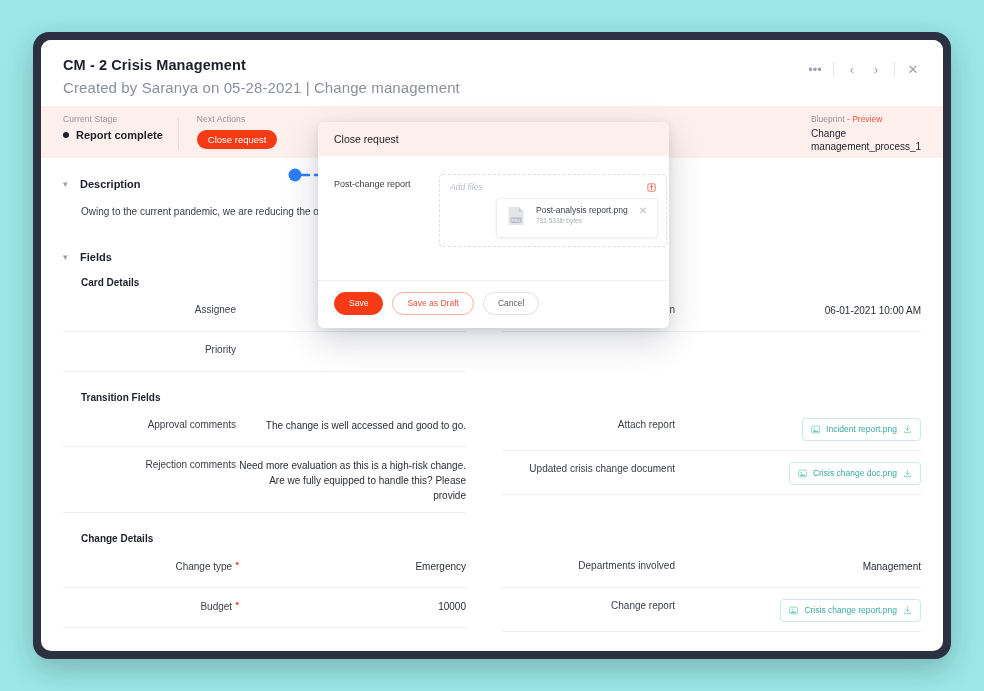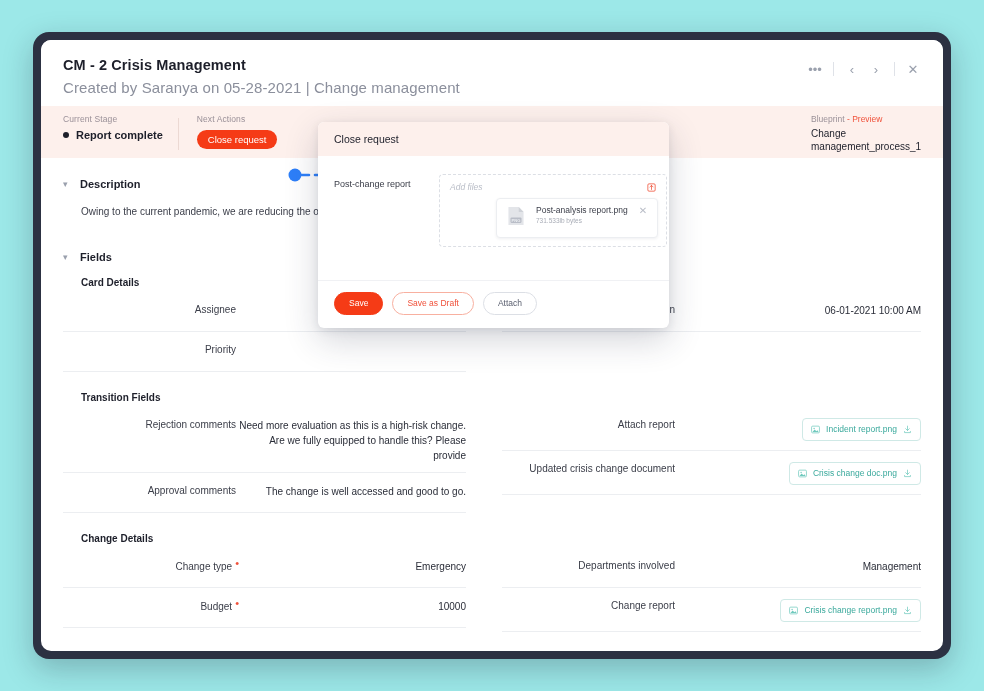--- a/index.html
+++ b/index.html
@@ -392,26 +392,26 @@
           <div class="field-row blank"></div>
         </div>
       </div>
 
       <div style="height:20px"></div>
 
       <div class="group-title">Transition Fields</div>
       <div class="grid2">
         <div class="col">
           <div class="field-row">
+            <div class="field-label">Approval comments</div>
+            <div class="field-value">The change is well accessed and good to go.</div>
+          </div>
+          <div class="field-row">
             <div class="field-label">Rejection comments</div>
             <div class="field-value">Need more evaluation as this is a high-risk change. Are we fully equipped to handle this? Please provide</div>
-          </div>
-          <div class="field-row">
-            <div class="field-label">Approval comments</div>
-            <div class="field-value">The change is well accessed and good to go.</div>
           </div>
         </div>
         <div class="col right">
           <div class="field-row">
             <div class="field-label">Attach report</div>
             <div class="field-value">
               <span class="attach-chip">
                 <svg width="9" height="9" viewBox="0 0 16 16">
                   <rect x="1" y="2" width="14" height="12" rx="2" fill="none" stroke="#6fc9bd" stroke-width="1.3"></rect>
                   <circle cx="5.5" cy="6" r="1.2" fill="#6fc9bd"></circle>
@@ -518,18 +518,18 @@
               </span>
               <span class="file-close">✕</span>
             </div>
           </div>
         </div>
       </div>
 
       <div class="modal-footer">
         <button class="btn btn-primary">Save</button>
         <button class="btn btn-outline-red">Save as Draft</button>
-        <button class="btn btn-outline-grey">Attach</button>
+        <button class="btn btn-outline-grey">Cancel</button>
       </div>
     </div>
 
   </div>
 </div>
 
 </body></html>

